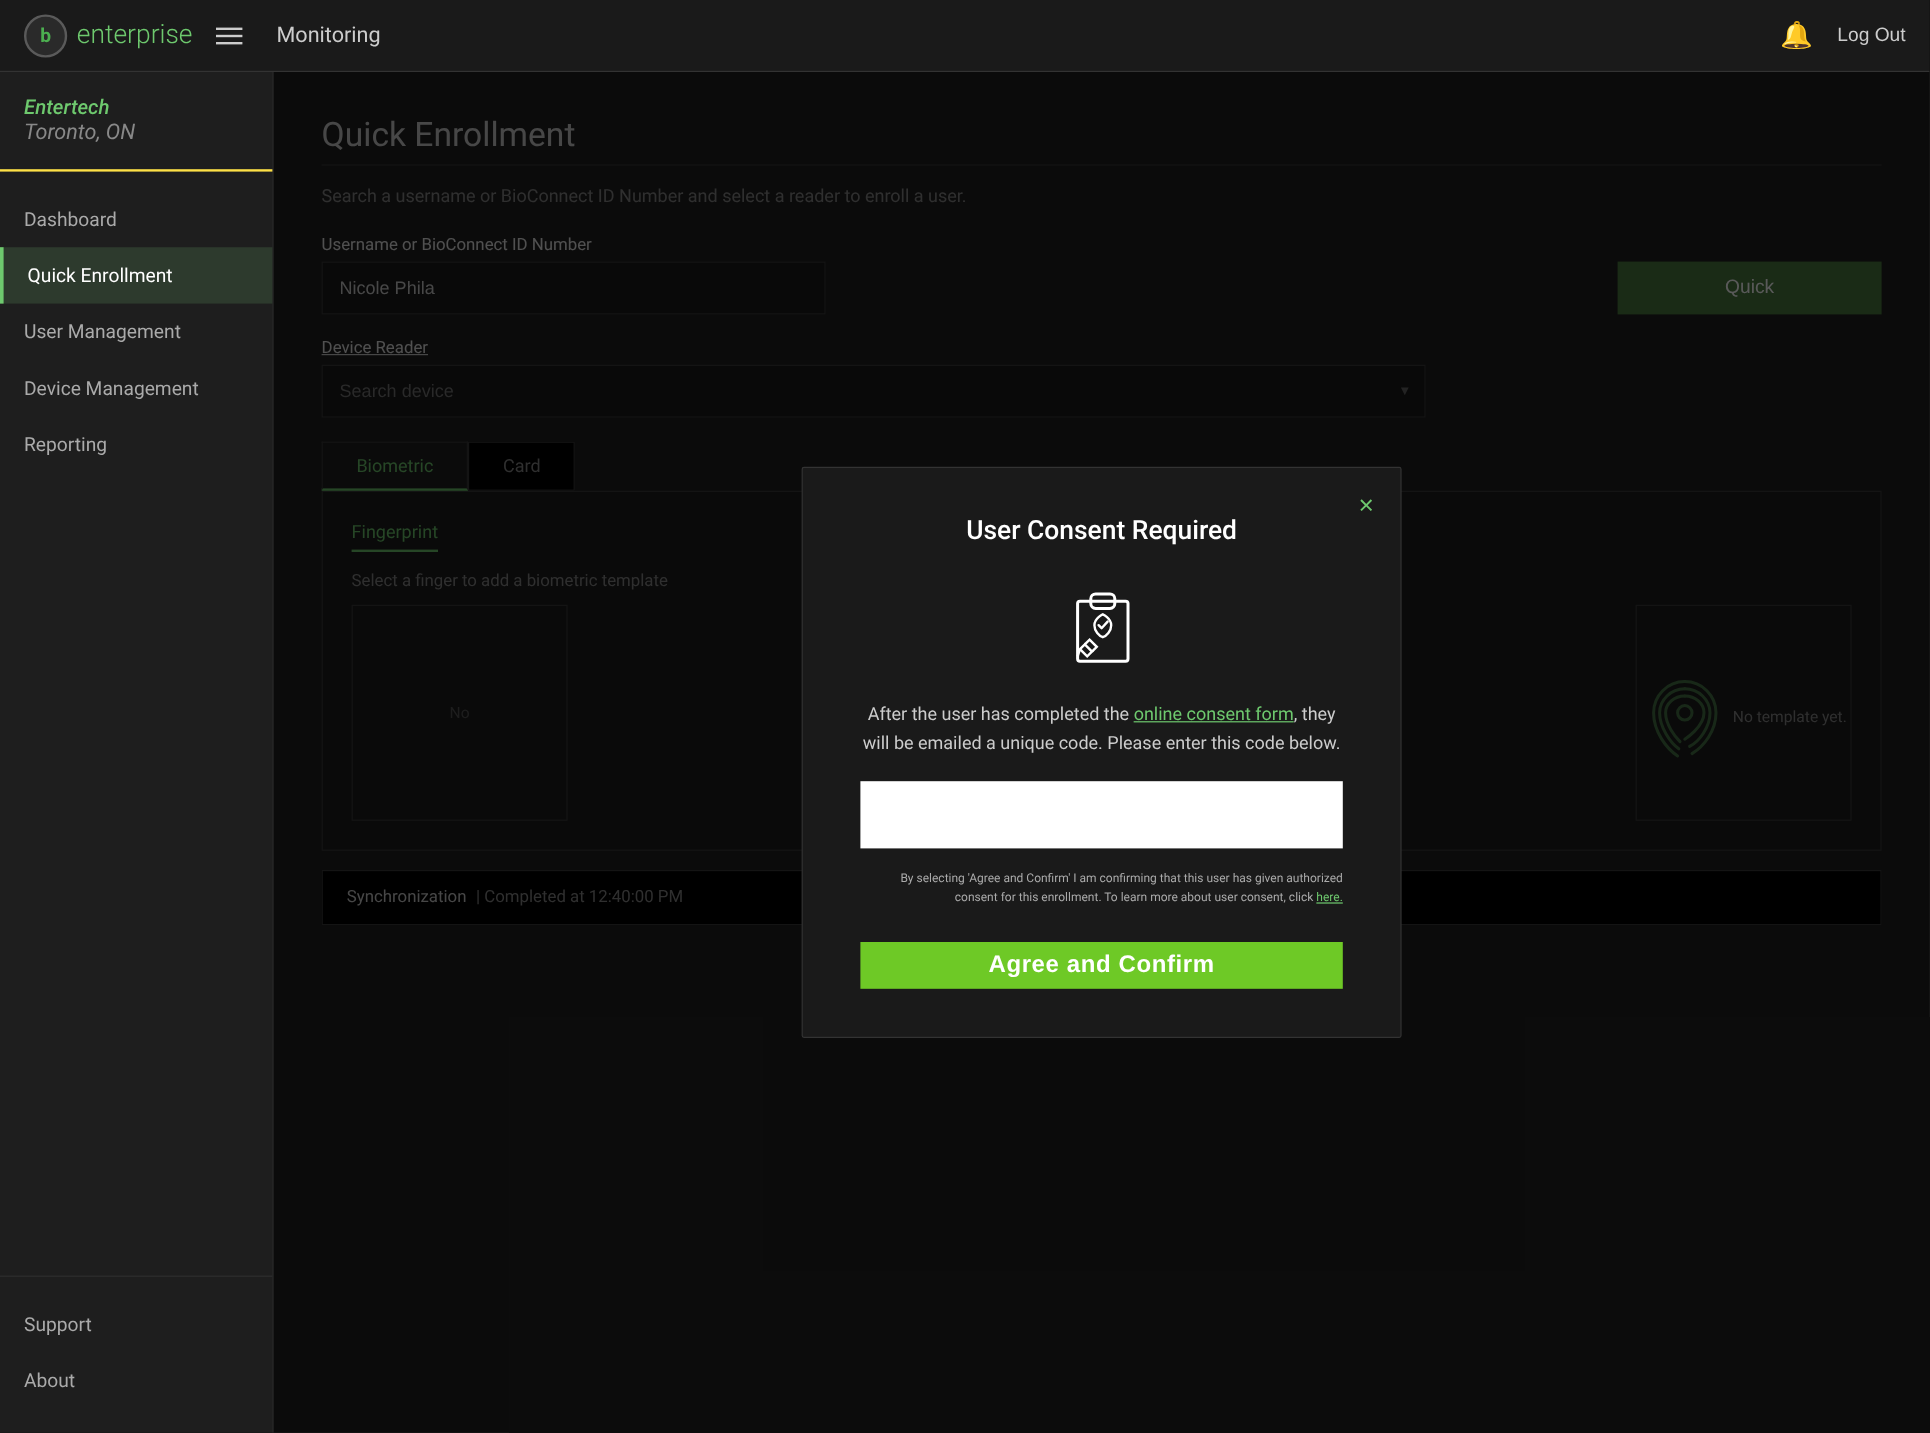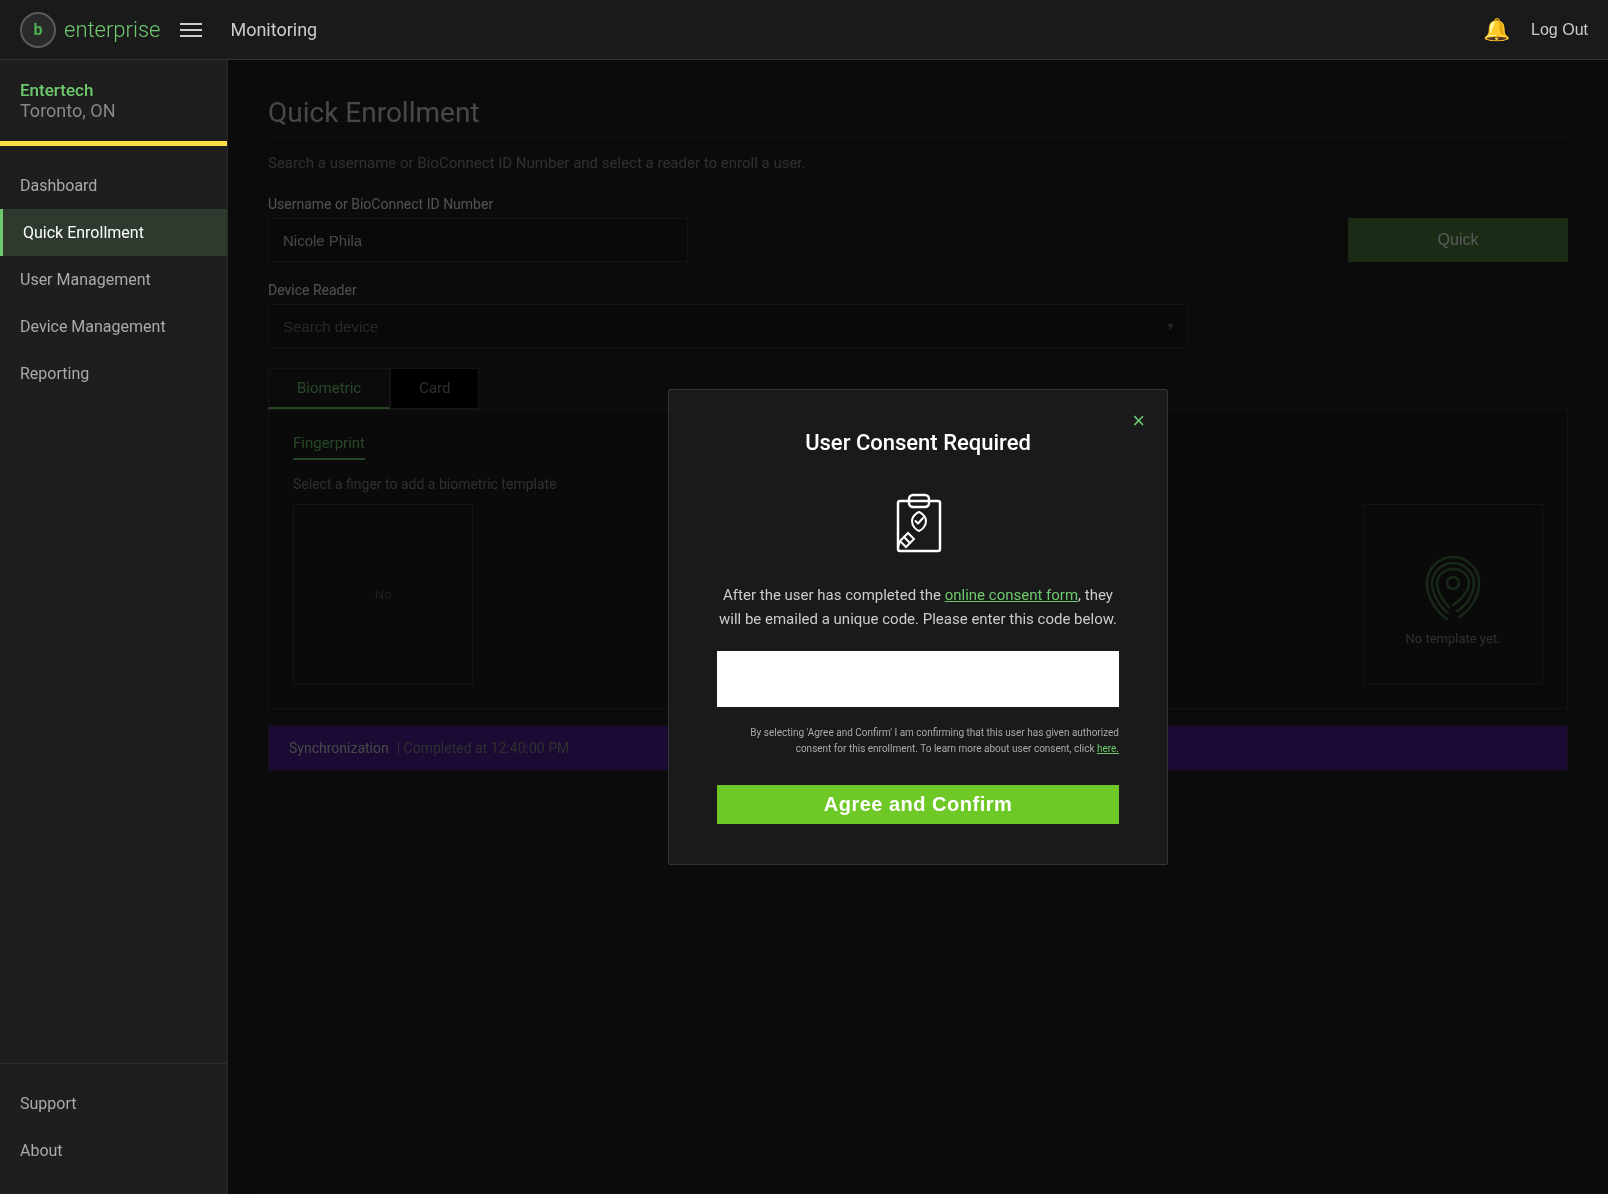--- a/index.html
+++ b/index.html
@@ -97,22 +97,23 @@
       width: 228px;
       background: #1e1e1e;
       border-right: 1px solid #2a2a2a;
       display: flex;
       flex-direction: column;
       padding: 20px 0;
       flex-shrink: 0;
     }
     .company-info {
       padding: 0 20px 20px 20px;
-      border-bottom: 5px solid #fde047;
+      border-bottom: 2px solid #fde047;
       margin-bottom: 16px;
+      font-style: italic;
     }
     .company-name {
       color: #6ec96e;
       font-size: 17px;
       font-weight: 500;
     }
     .company-location {
       color: #888;
       font-size: 18px;
     }
@@ -262,32 +263,31 @@
       flex-direction: column;
       color: #555;
       font-size: 13px;
     }
     .fp-box-right {
       width: 180px;
       height: 180px;
       border: 1px solid #3a3a3a;
       display: flex;
       align-items: center;
-      justify-content: center;
-      flex-direction: column;
+      justify-content: flex-start;
       color: #666;
       font-size: 13px;
       margin-left: auto;
     }
 
     
     .sync-bar {
       border: 1px solid #3a3a3a;
       padding: 14px 20px;
-      background: #4c1d95;
+      background: #000000;
       color: #888;
       font-size: 14px;
       display: flex;
       align-items: center;
       gap: 8px;
       margin-top: 16px;
     }
     .sync-label {
       color: #ccc;
     }
@@ -386,20 +386,21 @@
       height: 80px;
       opacity: 0.5;
     }
 
     
     .device-row {
       display: flex;
       align-items: center;
       gap: 16px;
       margin-bottom: 20px;
+      text-decoration: underline;
     }
     .device-select-wrapper {
       position: relative;
     }
     .device-select-wrapper::after {
       content: '▼';
       position: absolute;
       right: 12px;
       top: 50%;
       transform: translateY(-50%);

